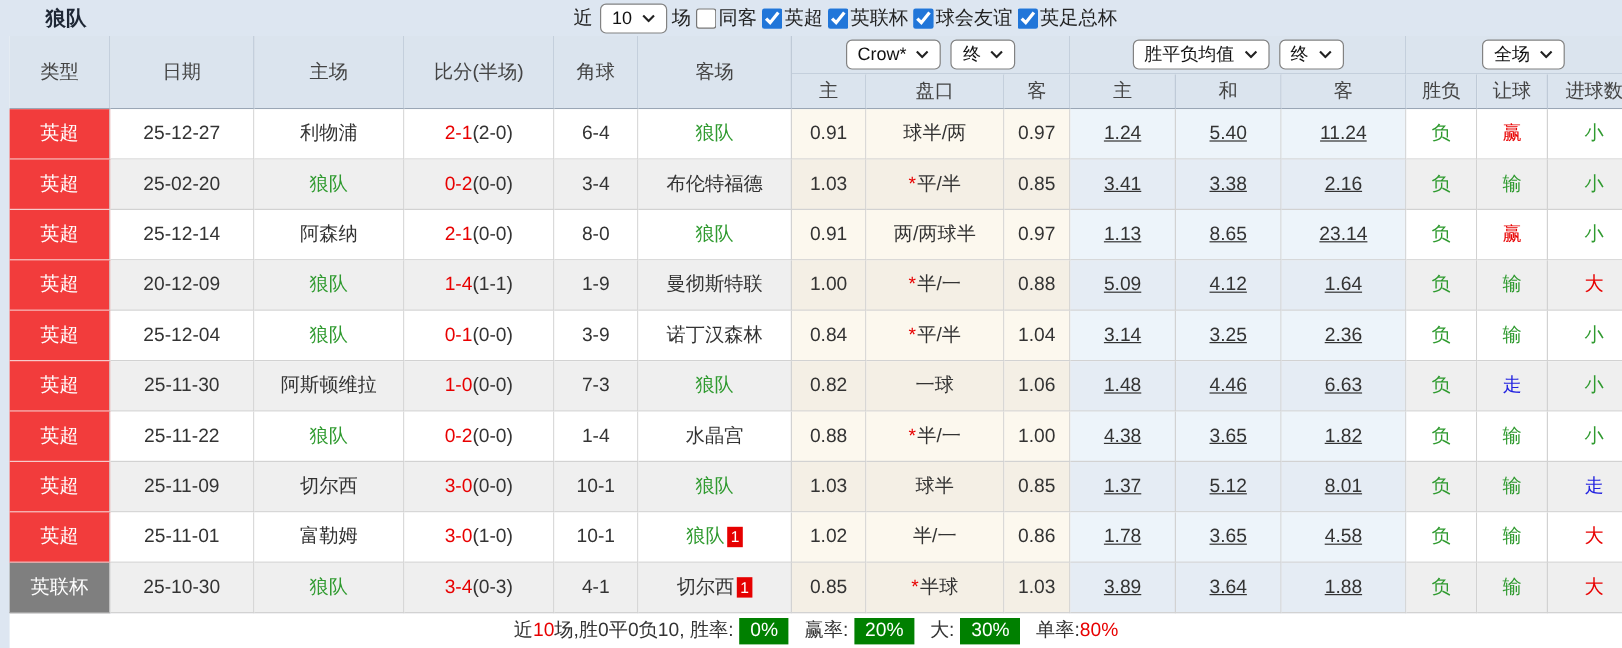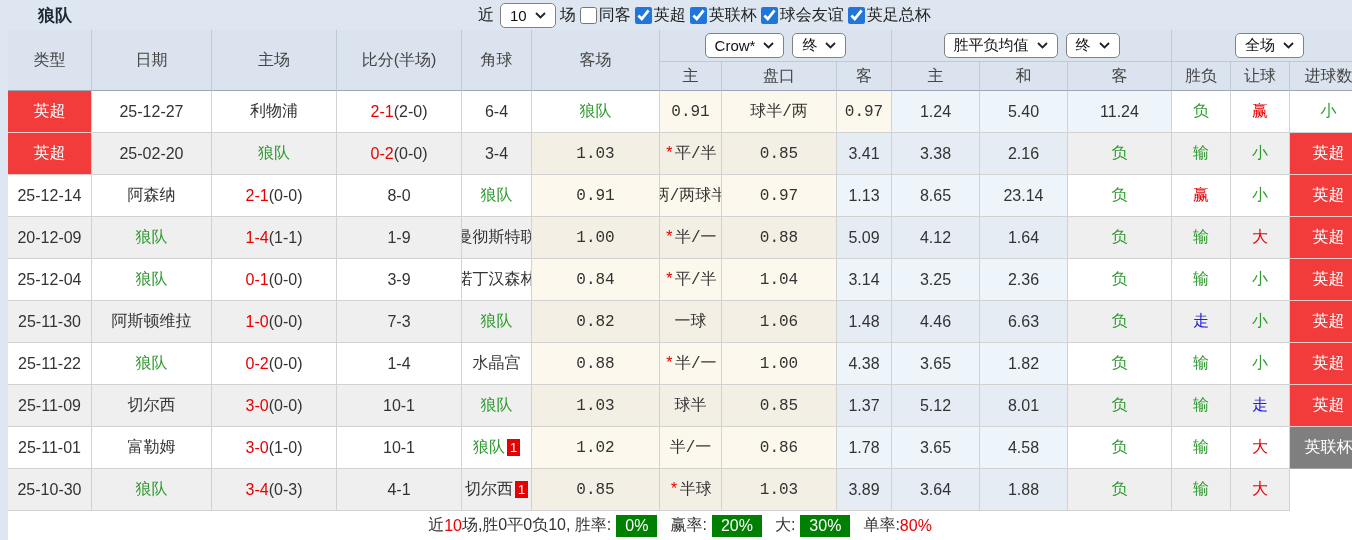--- a/index.html
+++ b/index.html
@@ -38,23 +38,23 @@
   }
   .h-cell {
     display:flex; align-items:center; justify-content:center; gap:8px;
     background:#dbe4ee; color:#444;
     border-right:1px solid #bfcad7; border-bottom:1px solid #bfcad7;
     white-space:nowrap; overflow:hidden;
   }
   .h-col { grid-row:1/3; border-bottom:1px solid #9aa6b5; }
   .h-sub { grid-row:2; border-bottom:1px solid #9aa6b5; }
   .alt { background:#efefef; }
-  .cream { background:#fcf8ee;font-family:Liberation Mono, monospace; }
+  .cream { background:#fcf8ee; }
   .cream.alt2 { background:#f4efe5; }
-  .blue { background:#edf4fa; }
+  .blue { background:#edf4fa;text-decoration:underline; }
   .blue.alt2 { background:#e5ecf4; }
   .t-red { background:#f23c3c; color:#fff; border-bottom-color:#f6caca; }
   .t-gray { background:#7f7f7f; color:#fff; border-bottom-color:#a3a3a3; }
   .c-red { color:#e80000; }
   .c-green { color:#2f9a2f; }
   .c-blue { color:#2121e0; }
   .teamname.self { color:#2f9a2f; }
   .star { color:#e80000; margin-right:1px; }
   .badge { background:#e60000; color:#fff; font-size:13px; line-height:17px; padding:0 3px; margin-left:2px; }
   
@@ -205,20 +205,23 @@
       <div class="cell alt">
         <span class="teamname self">狼队</span>
       </div>
       <div class="cell alt">
         <span class="c-red">0-2</span>
         <span>(0-0)</span>
       </div>
       <div class="cell alt">
         <span>3-4</span>
       </div>
+      <div class="cell alt">
+        <span class="teamname">布伦特福德</span>
+      </div>
       <div class="cell cream alt2">
         <span>1.03</span>
       </div>
       <div class="cell cream alt2">
         <span class="star">*</span>
         <span>平/半</span>
       </div>
       <div class="cell cream alt2">
         <span>0.85</span>
       </div>

